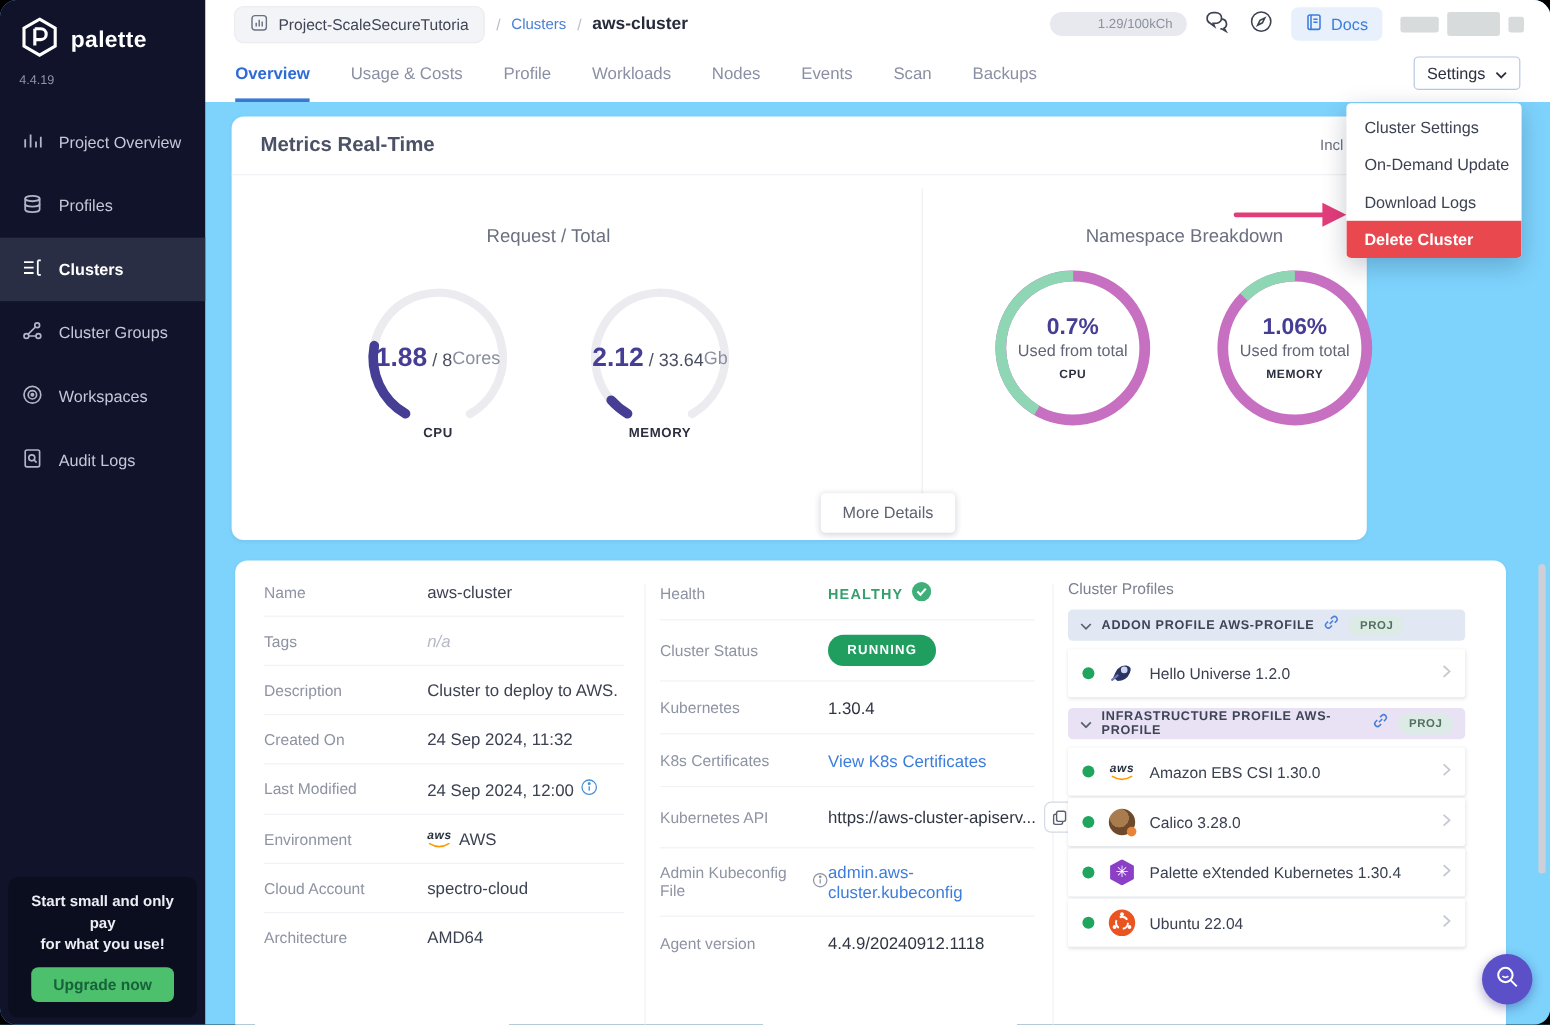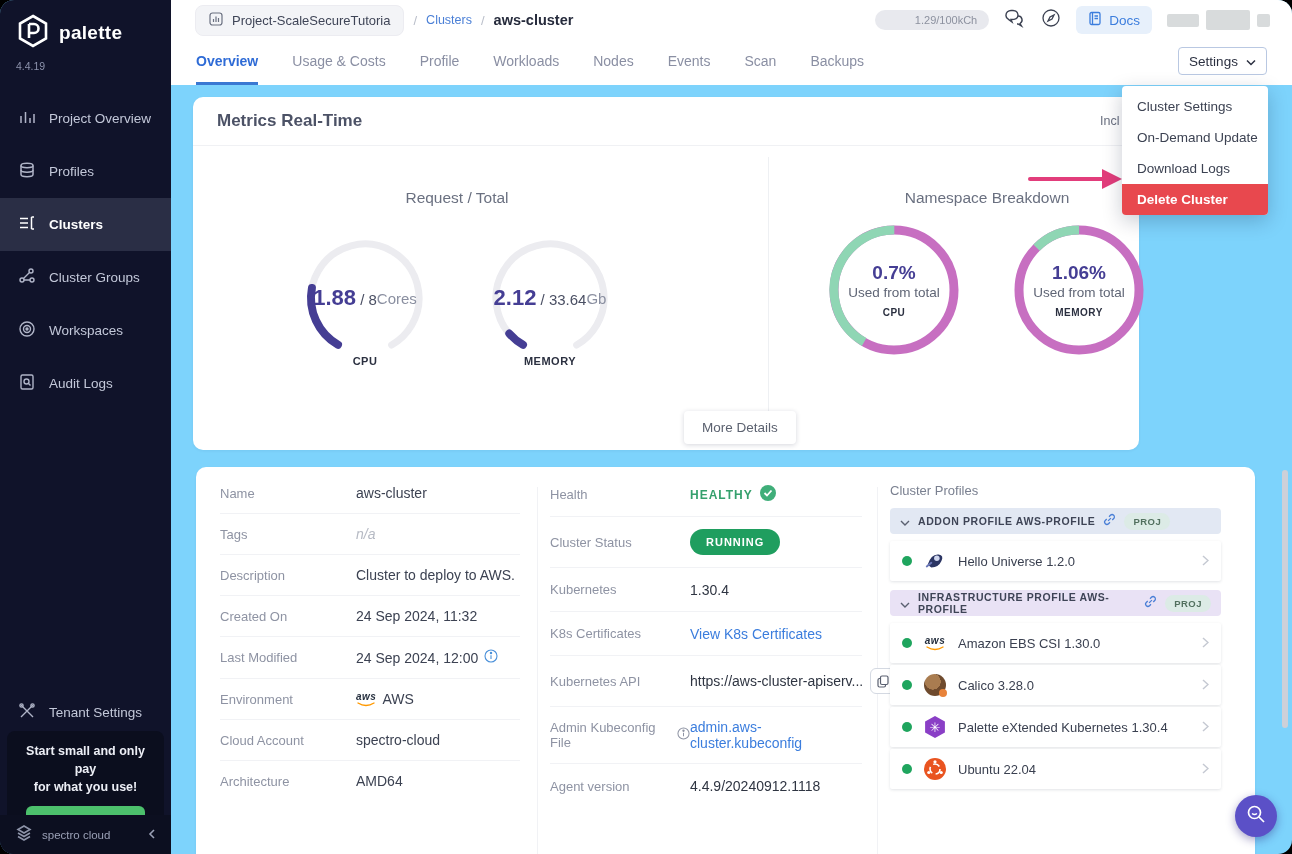--- a/index.html
+++ b/index.html
@@ -179,52 +179,29 @@
       <div class="nav-item">
         <span><svg width="18" height="18" viewBox="0 0 18 18" fill="none" stroke="#b0b5c8" stroke-width="1.4">
               <rect x="3" y="2" width="12" height="14" rx="1.5"></rect>
               <circle cx="8.5" cy="8.5" r="2.5"></circle>
               <path d="M10.5 10.5 L12.5 12.5"></path>
             </svg></span>
         <span>Audit Logs</span>
       </div>
     </div>
 
-    <div class="tenant">
-      <div class="nav-item">
-        <span><svg width="18" height="18" viewBox="0 0 18 18" fill="none" stroke="#b0b5c8" stroke-width="1.4">
-              <path d="M3 3 L15 15 M15 3 L3 15"></path>
-              <circle cx="3.5" cy="3.5" r="1.6"></circle>
-              <circle cx="14.5" cy="3.5" r="1.6"></circle>
-            </svg></span>
-        <span>Tenant Settings</span>
-      </div>
-    </div>
 
     <div class="promo">
       <div class="promo-text">
         <div>Start small and only pay</div>
         <div>for what you use!</div>
       </div>
       <button class="upgrade-btn">Upgrade now</button>
     </div>
 
-    <div class="side-footer">
-      <span>
-        <svg width="20" height="18" viewBox="0 0 20 18" fill="none" stroke="#8d93a8" stroke-width="1.6">
-            <path d="M4 5.5 L10 2 L16 5.5 L10 9 Z"></path>
-            <path d="M4 9 L10 12.5 L16 9"></path>
-            <path d="M4 12.5 L10 16 L16 12.5"></path>
-          </svg>
-      </span>
-      <span class="brand">spectro cloud</span>
-      <span><svg width="10" height="12" viewBox="0 0 10 12" fill="none" stroke="#9aa0b5" stroke-width="1.6">
-            <path d="M7 2 L3 6 L7 10"></path>
-          </svg></span>
-    </div>
   </div>
 
   <div class="topbar">
     <div class="crumb-pill">
       <span><svg width="14" height="14" viewBox="0 0 14 14" fill="none" stroke="#6a7080" stroke-width="1.2">
             <rect x="1" y="1" width="12" height="12" rx="2.5"></rect>
             <path d="M4.5 10 V7 M7 10 V4.5 M9.5 10 V6"></path>
           </svg></span>
       <span>Project-ScaleSecureTutoria</span>
     </div>

